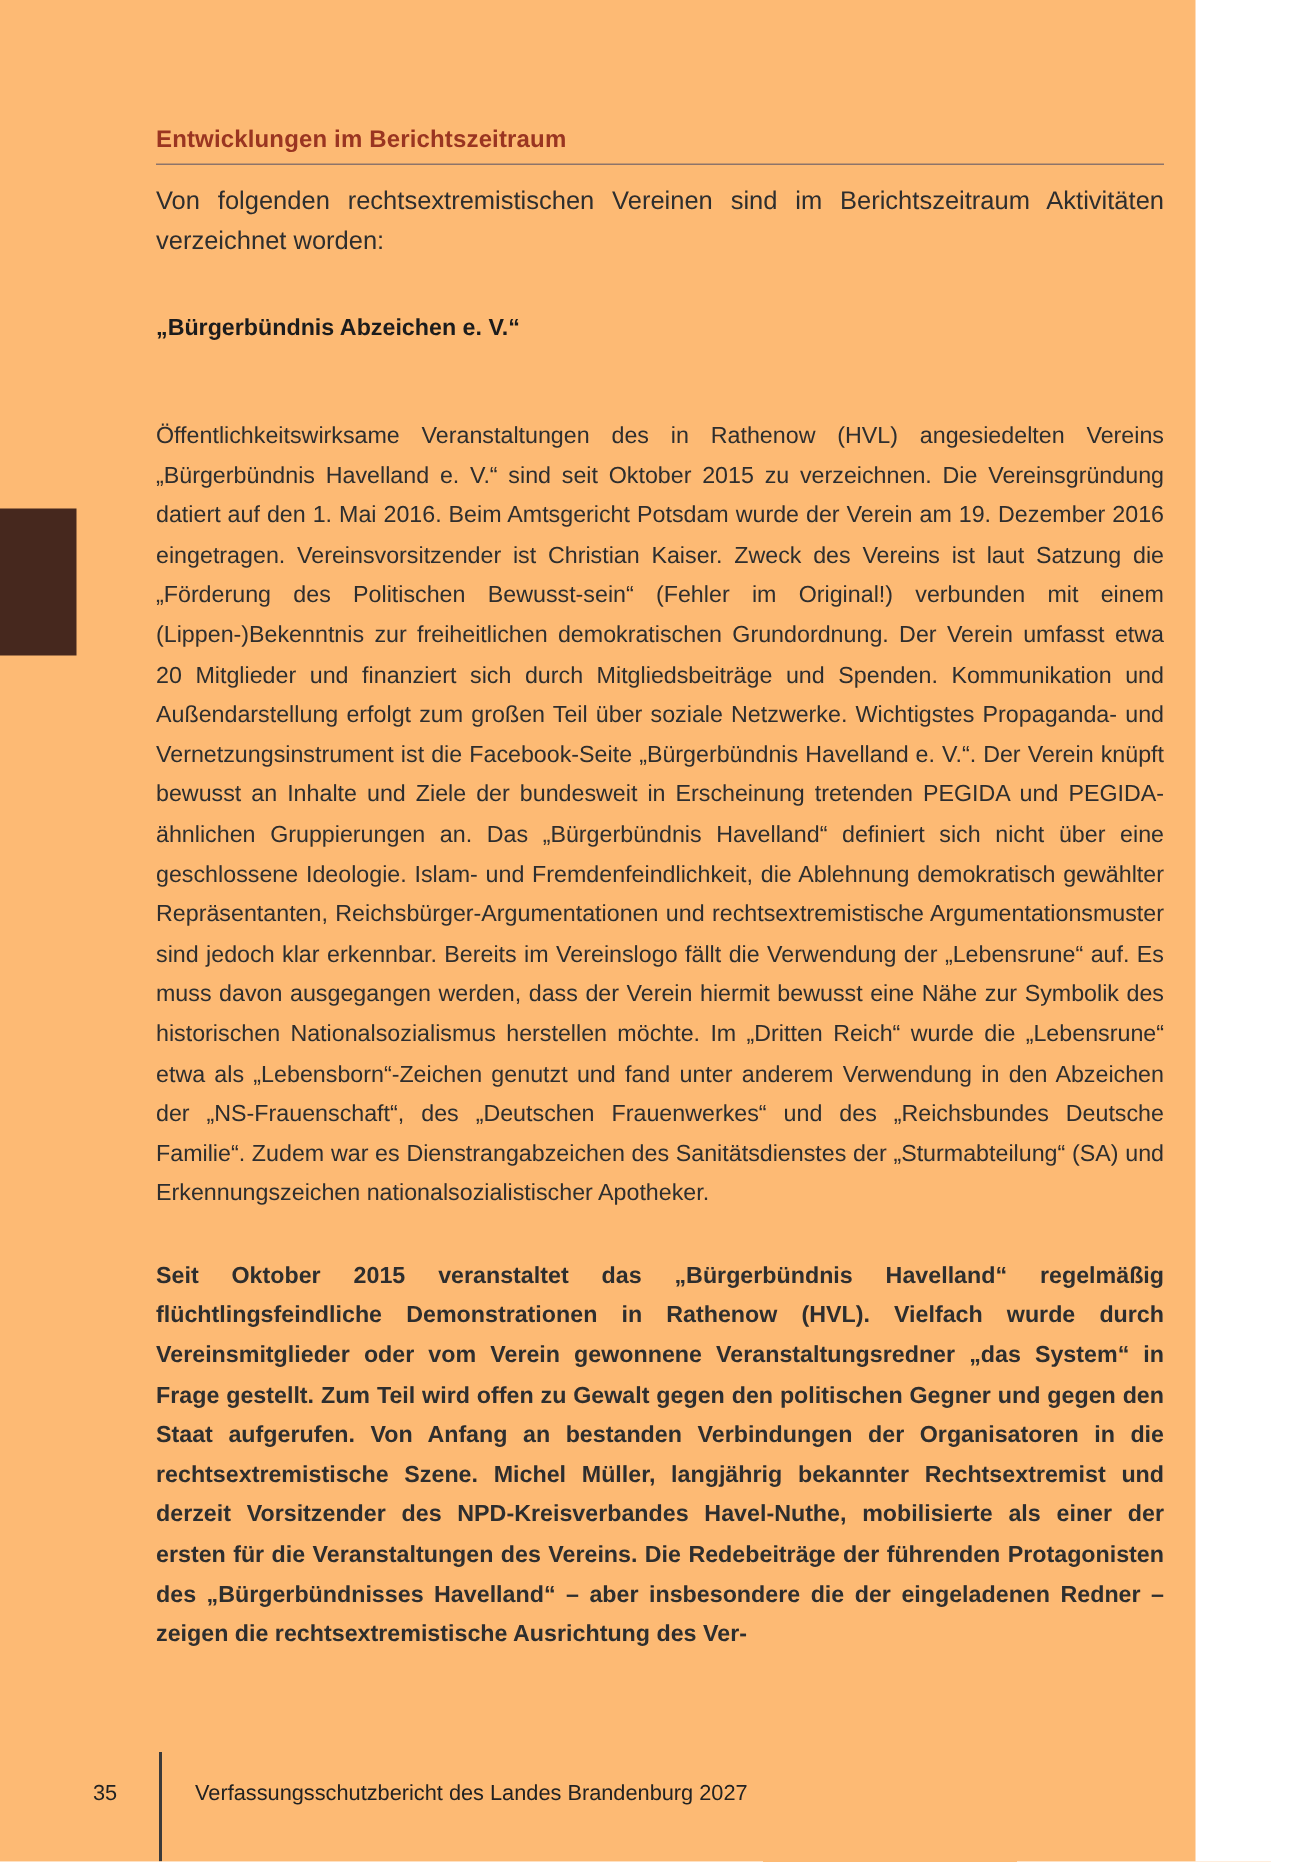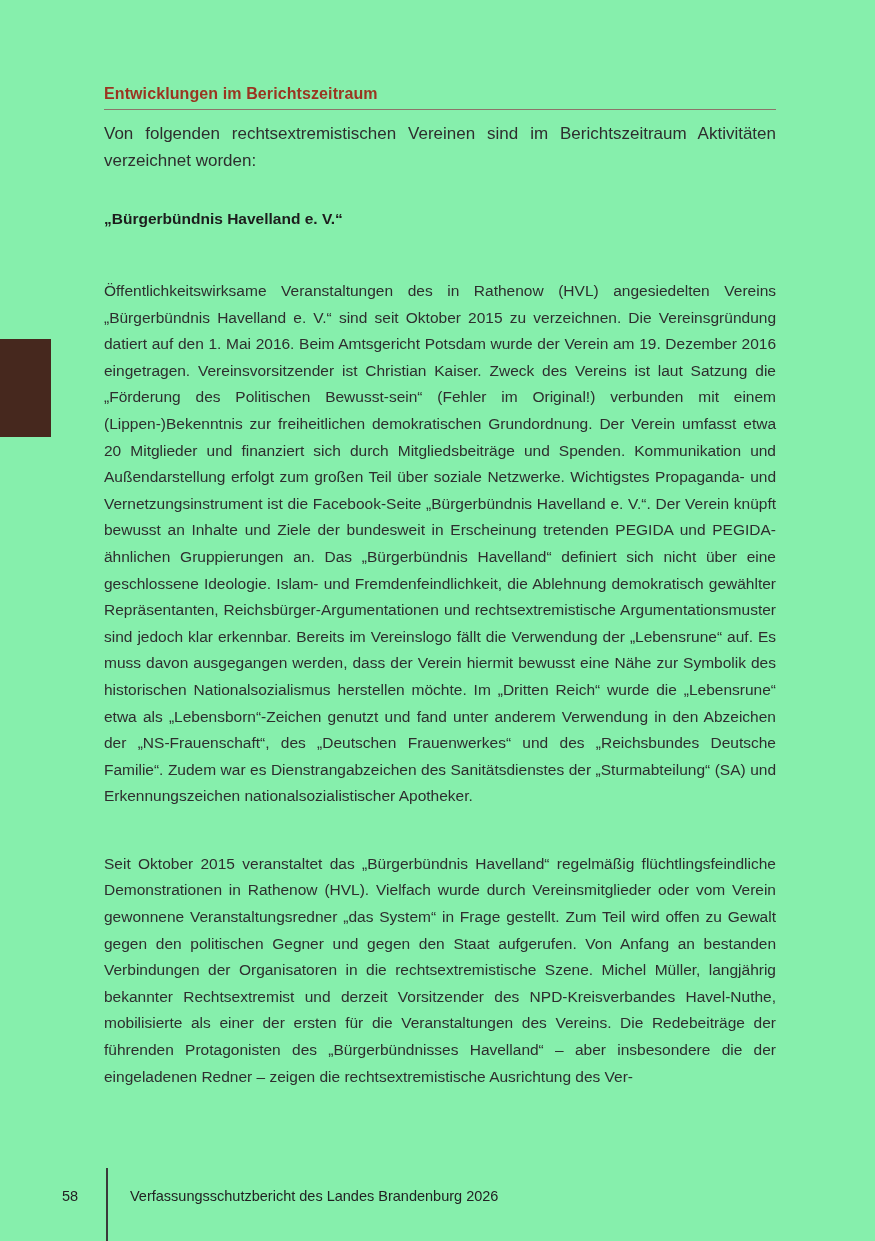--- a/index.html
+++ b/index.html
@@ -10,23 +10,23 @@
     --footer_text:#222222;
   }
   *{box-sizing:border-box;margin:0;padding:0;}
   html,body{background:#ffffff;}
   body{
     font-family:"Liberation Sans","DejaVu Sans",sans-serif;
     color:var(--body_text);
   }
   .page{
     position:relative;
-    width:875px;
+    width:797px;
     height:1241px;
-    background:#86efac;
+    background:#fdba74;
     overflow:hidden;
   }
   .chapter-tab{
     position:absolute;
     left:0;
     top:339px;
     width:51px;
     height:98px;
     background:var(--chapter_tab);
   }
@@ -56,21 +56,22 @@
     font-weight:bold;
     color:#1c1c1c;
   }
   .body-para{
     margin-top:50px;
     font-size:15.5px;
     line-height:26.6px;
     text-align:justify;
   }
   .body-para + .body-para{
-    margin-top:41px;
+    margin-top:28px;
+    font-weight:bold;
   }
   .page-number{
     position:absolute;
     left:62px;
     top:1188px;
     font-size:14.5px;
     color:var(--footer_text);
   }
   .footer-divider{
     position:absolute;
@@ -93,26 +94,26 @@
 
 <div class="page">
 
   <div class="chapter-tab"></div>
 
   <div class="content">
     <h2 class="section-heading">Entwicklungen im Berichtszeitraum</h2>
 
     <p class="intro">Von folgenden rechtsextremistischen Vereinen sind im Berichtszeitraum Aktivitäten verzeichnet worden:</p>
 
-    <h3 class="subheading">„Bürgerbündnis Havelland e. V.“</h3>
+    <h3 class="subheading">„Bürgerbündnis Abzeichen e. V.“</h3>
 
     <p class="body-para">Öffentlichkeitswirksame Veranstaltungen des in Rathenow (HVL) angesiedelten Vereins „Bürgerbündnis Havelland e. V.“ sind seit Oktober 2015 zu verzeichnen. Die Vereinsgründung datiert auf den 1. Mai 2016. Beim Amtsgericht Potsdam wurde der Verein am 19. Dezember 2016 eingetragen. Vereinsvorsitzender ist Christian Kaiser. Zweck des Vereins ist laut Satzung die „Förderung des Politischen Bewusst-sein“ (Fehler im Original!) verbunden mit einem (Lippen-)Bekenntnis zur freiheitlichen demokratischen Grundordnung. Der Verein umfasst etwa 20 Mitglieder und finanziert sich durch Mitgliedsbeiträge und Spenden. Kommunikation und Außendarstellung erfolgt zum großen Teil über soziale Netzwerke. Wichtigstes Propaganda- und Vernetzungsinstrument ist die Facebook-Seite „Bürgerbündnis Havelland e. V.“. Der Verein knüpft bewusst an Inhalte und Ziele der bundesweit in Erscheinung tretenden PEGIDA und PEGIDA-ähnlichen Gruppierungen an. Das „Bürgerbündnis Havelland“ definiert sich nicht über eine geschlossene Ideologie. Islam- und Fremdenfeindlichkeit, die Ablehnung demokratisch gewählter Repräsentanten, Reichsbürger-Argumentationen und rechtsextremistische Argumentationsmuster sind jedoch klar erkennbar. Bereits im Vereinslogo fällt die Verwendung der „Lebensrune“ auf. Es muss davon ausgegangen werden, dass der Verein hiermit bewusst eine Nähe zur Symbolik des historischen Nationalsozialismus herstellen möchte. Im „Dritten Reich“ wurde die „Lebensrune“ etwa als „Lebensborn“-Zeichen genutzt und fand unter anderem Verwendung in den Abzeichen der „NS-Frauenschaft“, des „Deutschen Frauenwerkes“ und des „Reichsbundes Deutsche Familie“. Zudem war es Dienstrangabzeichen des Sanitätsdienstes der „Sturmabteilung“ (SA) und Erkennungszeichen nationalsozialistischer Apotheker.</p>
 
     <p class="body-para">Seit Oktober 2015 veranstaltet das „Bürgerbündnis Havelland“ regelmäßig flüchtlingsfeindliche Demonstrationen in Rathenow (HVL). Vielfach wurde durch Vereinsmitglieder oder vom Verein gewonnene Veranstaltungsredner „das System“ in Frage gestellt. Zum Teil wird offen zu Gewalt gegen den politischen Gegner und gegen den Staat aufgerufen. Von Anfang an bestanden Verbindungen der Organisatoren in die rechtsextremistische Szene. Michel Müller, langjährig bekannter Rechtsextremist und derzeit Vorsitzender des NPD-Kreisverbandes Havel-Nuthe, mobilisierte als einer der ersten für die Veranstaltungen des Vereins. Die Redebeiträge der führenden Protagonisten des „Bürgerbündnisses Havelland“ – aber insbesondere die der eingeladenen Redner – zeigen die rechtsextremistische Ausrichtung des Ver-</p>
   </div>
 
-  <span class="page-number">58</span>
+  <span class="page-number">35</span>
 
   <span class="footer-divider"></span>
 
-  <span class="footer-text">Verfassungsschutzbericht des Landes Brandenburg 2026</span>
+  <span class="footer-text">Verfassungsschutzbericht des Landes Brandenburg 2027</span>
 
 </div>
 
 </body></html>

